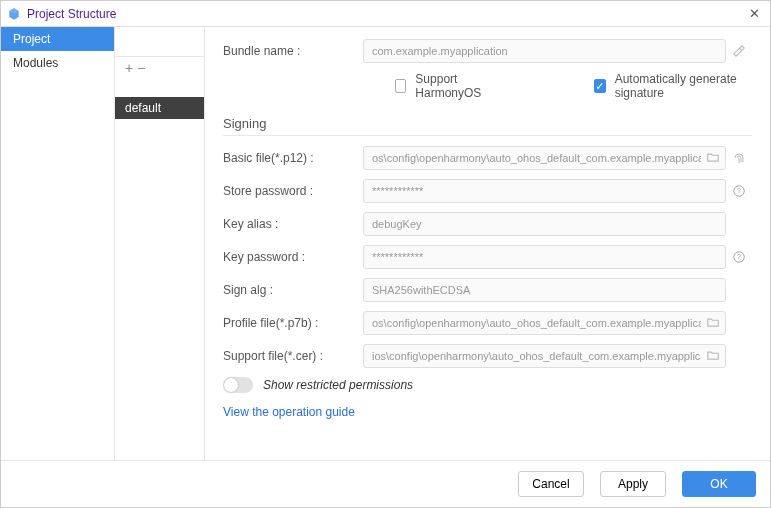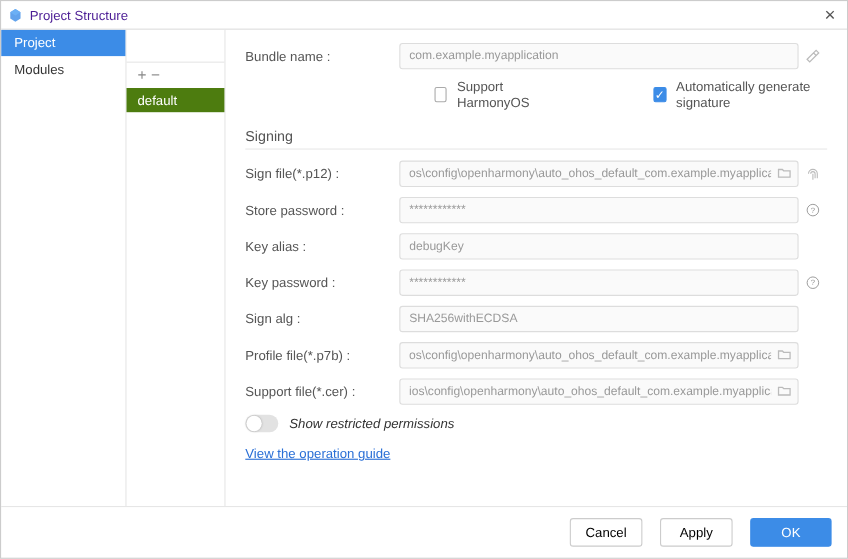--- a/index.html
+++ b/index.html
@@ -9,21 +9,21 @@
 .titlebar .title { flex: 1; font-size: 12px; color: #4c1d95; }
 .titlebar .close { font-size: 13px; color: #555; cursor: pointer; padding: 0 4px; }
 .main { flex: 1; display: flex; overflow: hidden; }
 .leftnav { width: 114px; border-right: 1px solid #e6e6e6; }
 .leftnav .item { padding: 5px 12px; font-size: 12px; cursor: pointer; }
 .leftnav .item.active { background: #3c8ce7; color: #fff; }
 .midcol { width: 90px; border-right: 1px solid #e6e6e6; display: flex; flex-direction: column; }
 .tabs-spacer { height: 30px; border-bottom: 1px solid #e6e6e6; }
 .midtools { padding: 3px 10px; color: #888; font-size: 14px; letter-spacing: 4px; border-bottom: 1px solid transparent; }
 .midcol .entry { padding: 4px 10px; font-size: 12px; }
-.midcol .entry.active { background: #4d7c0f; color: #fff; }
+.midcol .entry.active { background: #404040; color: #fff; margin-top: 17px; }
 .rightpane { flex: 1; display: flex; flex-direction: column; }
 .tabs { display: flex; height: 30px; border-bottom: 1px solid #e6e6e6; align-items: flex-end; padding-left: 2px; }
 .tab { padding: 6px 16px; font-size: 12px; color: #555; cursor: pointer; border-bottom: 3px solid transparent; }
 .tab.active { color: #1a1a1a; border-bottom-color: #3c8ce7; }
 .form { flex: 1; padding: 12px 18px 8px 18px; overflow: auto; }
 .row { display: flex; align-items: center; margin-bottom: 9px; min-height: 24px; }
 .row .label { width: 140px; color: #555; font-size: 12px; }
 .row .field { flex: 1; position: relative; }
 .row .after { width: 26px; display: flex; justify-content: center; color: #888; }
 .input { width: 100%; height: 24px; border: 1px solid #ddd; border-radius: 3px; background: #fafafa; padding: 0 8px; font-size: 11px; color: #999; }
@@ -31,21 +31,21 @@
 .field .inicon { position: absolute; right: 6px; top: 4px; color: #bbb; }
 .checkrow { display: flex; gap: 60px; padding-left: 140px; margin-bottom: 16px; align-items: center; }
 .chk { display: flex; align-items: center; gap: 9px; font-size: 12px; color: #555; margin-left: 32px; }
 .chk .box { width: 14px; height: 14px; border: 1px solid #aaa; border-radius: 2px; display: flex; align-items: center; justify-content: center; font-size: 11px; }
 .chk .box.checked { background: #3c8ce7; border-color: #3c8ce7; color: #fff; }
 .section-title { font-size: 13px; color: #555; margin: 8px 0 4px 0; }
 .hr { border: none; border-top: 1px solid #e8e8e8; margin-bottom: 10px; }
 .toggle-row { display: flex; align-items: center; gap: 10px; margin-top: 6px; font-style: italic; }
 .toggle { width: 30px; height: 16px; background: #e2e2e2; border-radius: 8px; position: relative; }
 .toggle .knob { width: 14px; height: 14px; background: #fff; border-radius: 50%; position: absolute; top: 1px; left: 1px; box-shadow: 0 0 2px rgba(0,0,0,.3); }
-.link { color: #2a6fd6; font-size: 12px; margin-top: 12px; display: inline-block; cursor: pointer; text-decoration: underline; }
+.link { color: #2a6fd6; font-size: 12px; margin-top: 12px; display: inline-block; cursor: pointer; }
 .footer { border-top: 1px solid #e6e6e6; padding: 10px 14px; display: flex; justify-content: flex-end; gap: 16px; }
 .btn { min-width: 66px; height: 26px; border: 1px solid #ccc; background: #fff; border-radius: 3px; font-size: 12px; cursor: pointer; }
 .btn.primary { background: #3c8ce7; color: #fff; border-color: #3c8ce7; min-width: 74px; }
 svg { display: block; }
 </style>
 </head>
 <body>
 
 <div class="titlebar">
   <svg class="logo" viewBox="0 0 24 24">
@@ -93,21 +93,21 @@
         <label class="chk">
           <span class="box checked">✓</span>
           <span>Automatically generate signature</span>
         </label>
       </div>
 
       <div class="section-title">Signing</div>
       <hr class="hr">
 
       <div class="row">
-        <div class="label">Sign file(*.p12) :</div>
+        <div class="label">Basic file(*.p12) :</div>
         <div class="field">
           <input class="input withicon" value="os\config\openharmony\auto_ohos_default_com.example.myapplication.p12" style="">
           <span class="inicon">
               <svg width="14" height="14" viewBox="0 0 24 24">
                 <path fill="none" stroke="#bbb" stroke-width="2" d="M3 7h6l2 2h10v10H3z"></path>
               </svg>
             </span>
         </div>
         <div class="after">
             <span>

